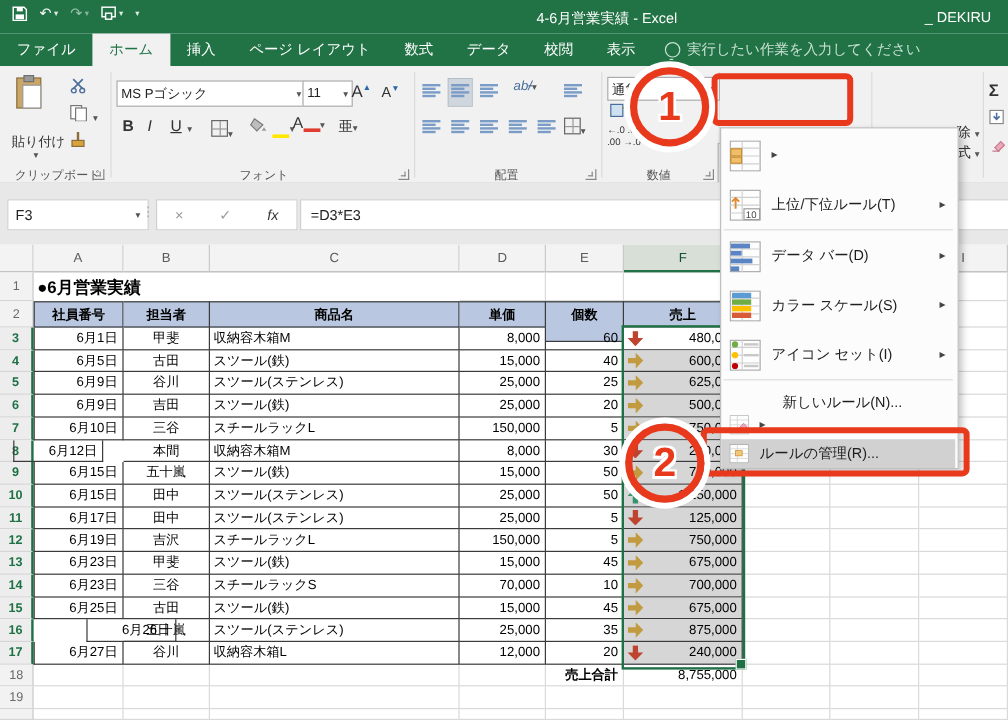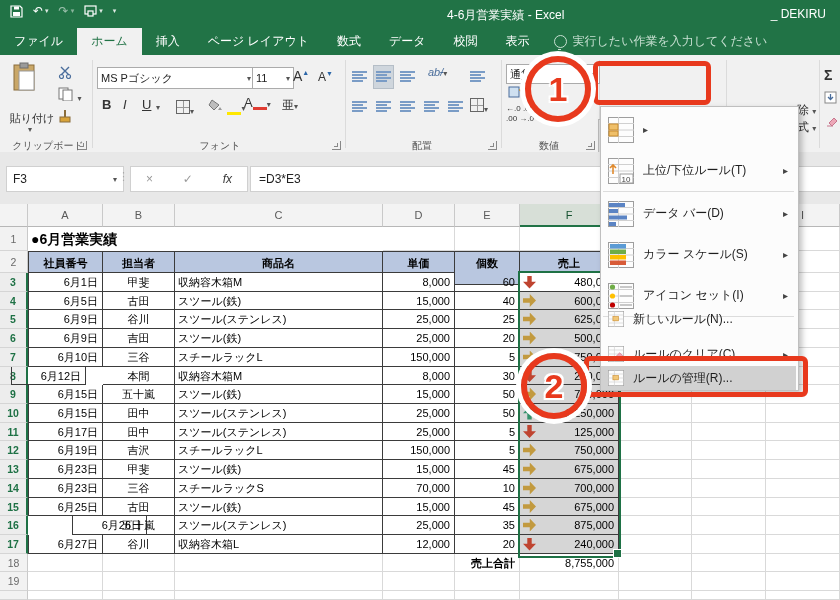--- a/index.html
+++ b/index.html
@@ -601,35 +601,34 @@
         <circle cx="4.5" cy="13" r="2.6" fill="#ffc000"></circle>
         <circle cx="4.5" cy="22" r="2.6" fill="#c00000"></circle>
         <rect x="12" y="3" width="12" height="2" fill="#c8c8c8"></rect>
         <rect x="12" y="12" width="12" height="2" fill="#c8c8c8"></rect>
         <rect x="12" y="21" width="12" height="2" fill="#c8c8c8"></rect>
       </svg>
       <span class="lbl">アイコン セット(I)</span>
       <span class="sub">▸</span>
     </div>
     <div class="msep" style="top: 209px;"></div>
-    <div class="mi" style="top: 200px; height: 24px;">
+    <div class="mi" style="top: 211px; height: 24px; flex-direction: column;">
       <svg width="16" height="16" viewBox="0 0 26 26">
         <rect x="0.5" y="0.5" width="25" height="25" fill="#fdfdfd" stroke="#9e9e9e"></rect>
         <path d="M0 6.5h26M0 13h26M0 19.5h26M10.5 0v26" stroke="#d0d0d0"></path>
         <rect x="8" y="9" width="9" height="7" fill="#f2c777" stroke="#c98c2f"></rect>
       </svg>
       <span class="lbl">新しいルール(N)...</span>
     </div>
     <div class="mi" style="top: 235px; height: 24px;">
       <svg width="16" height="16" viewBox="0 0 26 26">
         <rect x="0.5" y="0.5" width="25" height="25" fill="#fdfdfd" stroke="#9e9e9e"></rect>
         <path d="M0 6.5h26M0 13h26M0 19.5h26M10.5 0v26" stroke="#d0d0d0"></path>
         <path d="M12 18 L19 11 L24 16 L17 23 Z" fill="#efa8b8" stroke="#c7768d"></path>
       </svg>
-      <span class="lbl">ルールのクリア(C)</span>
       <span class="sub">▸</span>
     </div>
     <div class="mi hl" style="top: 259px; height: 24px;">
       <svg width="16" height="16" viewBox="0 0 26 26">
         <rect x="0.5" y="0.5" width="25" height="25" fill="#fdfdfd" stroke="#9e9e9e"></rect>
         <path d="M0 6.5h26M0 13h26M0 19.5h26M10.5 0v26" stroke="#d0d0d0"></path>
         <rect x="8" y="9" width="9" height="7" fill="#f2c777" stroke="#c98c2f"></rect>
       </svg>
       <span class="lbl">ルールの管理(R)...</span>
     </div>

